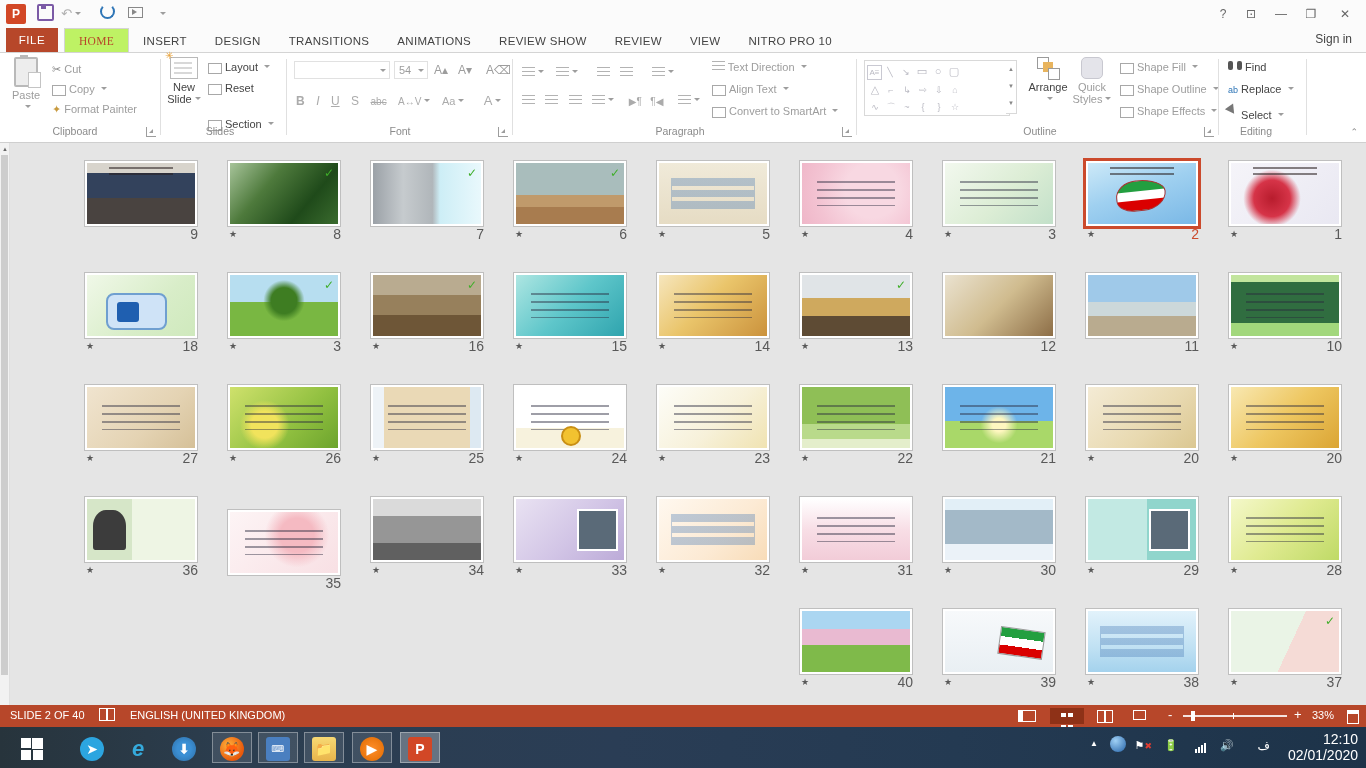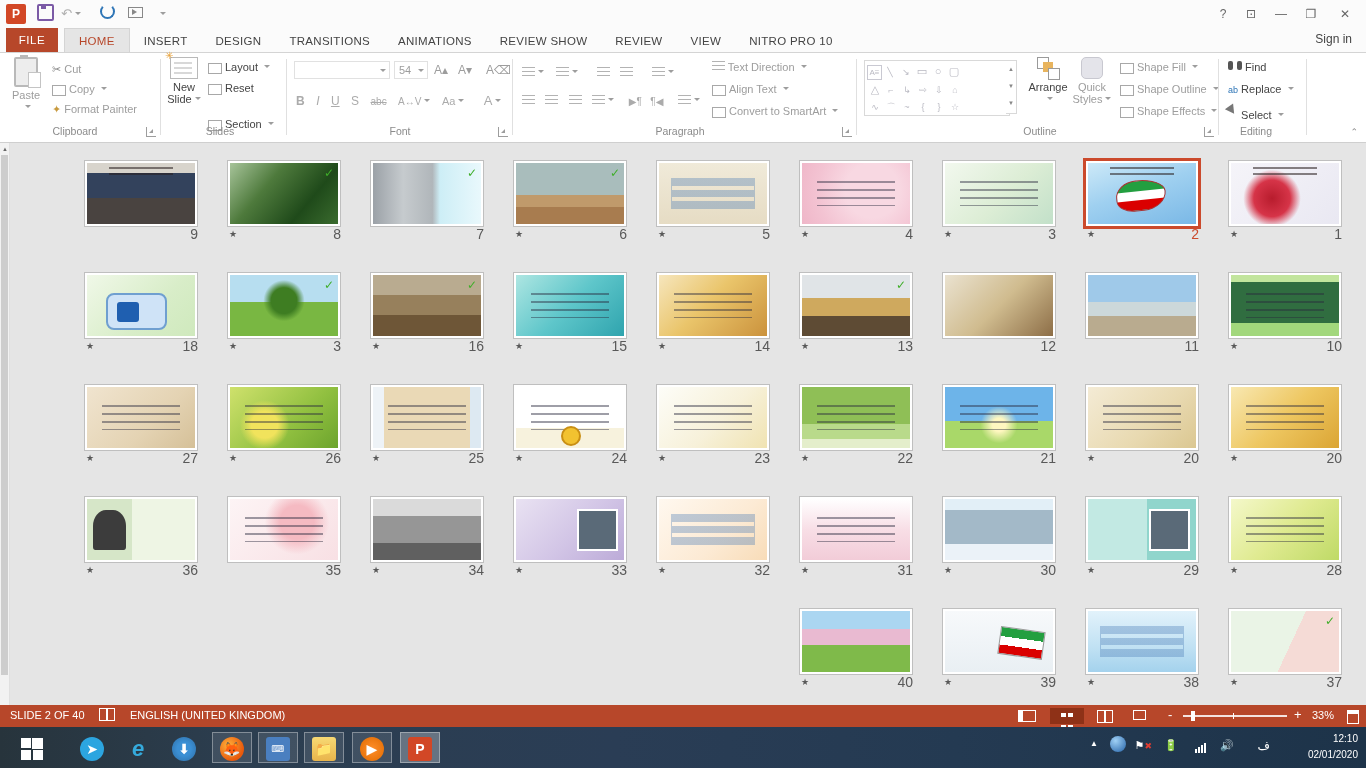--- a/index.html
+++ b/index.html
@@ -11,21 +11,21 @@
   .qat-ic{position:absolute;top:4px;width:22px;height:20px;text-align:center;line-height:20px;font-size:13px;color:#888;}
   #ppt-app-icon{left:6px;top:4px;width:20px;height:20px;background:#D24726;border-radius:2px;color:#fff;
     font-weight:bold;font-size:12px;line-height:20px;text-align:center;}
   #win-title{position:absolute;left:0;right:0;top:6px;text-align:center;font-size:12px;color:#444;}
   .winbtn{position:absolute;top:4px;width:26px;height:20px;color:#666;font-size:12px;text-align:center;line-height:20px;}
   
   #tabrow{position:absolute;left:0;top:28px;width:1366px;height:24px;background:#FBFBFB;}
   #file-tab{position:absolute;left:6px;top:0;width:52px;height:24px;background:#B7472A;color:#fff;
     font-size:11.5px;text-align:center;line-height:24px;letter-spacing:.5px;}
   .tab{position:relative;display:inline-block;padding:0 14px;height:24px;line-height:24px;font-size:11.5px;color:#444;letter-spacing:.3px;}
-  .tab.active{background:#e5e5e5;color:#B7472A;border:1px solid #D4D4D4;border-bottom:none;box-sizing:border-box;}
+  .tab.active{background:#bef264;color:#B7472A;border:1px solid #D4D4D4;border-bottom:none;box-sizing:border-box;font-family:Liberation Serif, serif;}
   #tabs-wrap{position:absolute;left:64px;top:0;height:24px;white-space:nowrap;}
   #sign-in{position:absolute;right:14px;top:4px;font-size:12px;color:#444;}
   
   #ribbon{position:absolute;left:0;top:52px;width:1366px;height:91px;background:#FFFFFF;border-top:1px solid #D4D4D4;border-bottom:1px solid #CFCFCF;box-sizing:border-box;}
   .gsep{position:absolute;top:6px;height:76px;width:1px;background:#E0E0E0;}
   .glabel{position:absolute;top:72px;font-size:10.5px;color:#8B8B8B;text-align:center;}
   .dlg{position:absolute;top:74px;width:9px;height:9px;border-left:1px solid #9d9d9d;border-bottom:1px solid #9d9d9d;}
   .dlg:after{content:"";position:absolute;left:2px;top:2px;border:2px solid transparent;border-top-color:#9d9d9d;border-left-color:#9d9d9d;transform:rotate(180deg);}
   .rbtn-lg{position:absolute;top:4px;text-align:center;font-size:11px;color:#9d9d9d;}
   .rbtn-sm{position:absolute;font-size:11px;color:#9d9d9d;white-space:nowrap;}
@@ -77,21 +77,21 @@
   #zoom-thumb{position:absolute;left:8px;top:-4px;width:4px;height:10px;background:#fff;}
   #zoom-mid{position:absolute;left:50px;top:-2px;width:1px;height:6px;background:#fff;}
   
   #taskbar{position:absolute;left:0;top:727px;width:1366px;height:41px;
     background:linear-gradient(90deg,#27343c 0%,#2c3e50 18%,#2a3d55 45%,#243a52 70%,#1d3349 100%);}
   .tk{position:absolute;top:5px;width:40px;height:31px;text-align:center;line-height:31px;}
   .tk.open{border:1px solid rgba(255,255,255,.35);background:rgba(255,255,255,.10);box-sizing:border-box;line-height:29px;}
   .tk.active{background:rgba(255,255,255,.28);}
   .tk-ic{display:inline-block;width:24px;height:24px;border-radius:50%;vertical-align:middle;color:#fff;font-size:14px;line-height:24px;font-weight:bold;}
   .tray-ic{position:absolute;top:12px;color:#fff;font-size:11px;}
-  #clock{position:absolute;right:8px;top:4px;color:#fff;font-size:10px;text-align:right;line-height:16px;}
+  #clock{position:absolute;right:8px;top:4px;color:#fff;font-size:14px;text-align:right;line-height:16px;}
   
   #start-ic{display:inline-block;width:22px;height:22px;vertical-align:middle;
     background:conic-gradient(#fff 0 25%,transparent 0 0);position:relative;}
   #start-ic:before{content:"";position:absolute;inset:0;
     background:linear-gradient(#fff,#fff) 0 0/10px 10px no-repeat,linear-gradient(#fff,#fff) 12px 0/10px 10px no-repeat,
     linear-gradient(#fff,#fff) 0 12px/10px 10px no-repeat,linear-gradient(#fff,#fff) 12px 12px/10px 10px no-repeat;}
   
   .floppy{display:inline-block;width:13px;height:13px;border:2px solid #7B5AA6;border-radius:2px;position:relative;}
   .floppy:before{content:"";position:absolute;left:2px;top:-1px;width:5px;height:4px;background:#7B5AA6;}
   .ring{display:inline-block;width:11px;height:11px;border:2px solid #2E75B6;border-radius:50%;border-top-color:transparent;position:relative;}
@@ -482,21 +482,21 @@
         </div>
         <div class="cell" style="left: 84px; top: 353px;">
           <div class="thumb">
             <div class="thumb-inner" style="background: linear-gradient(90deg, rgb(214, 230, 200) 0%, rgb(214, 230, 200) 42%, rgb(238, 245, 228) 42%);">
               <div class="d-portrait"></div>
             </div>
           </div>
           <span class="sstar">★</span>
           <span class="snum">36</span>
         </div>
-        <div class="cell" style="left: 227px; top: 353px; text-align: center;">
+        <div class="cell" style="left: 227px; top: 366px; text-align: center;">
           <div class="thumb">
             <div class="thumb-inner" style="background: radial-gradient(circle at 62% 38%, rgb(245, 186, 194) 0%, rgb(245, 186, 194) 22%, rgba(245, 186, 194, 0) 42%), linear-gradient(135deg, rgb(253, 244, 245) 0%, rgb(248, 224, 228) 100%);">
               <div class="d-lines"></div>
             </div>
           </div>
           <span class="snum">35</span>
         </div>
         <div class="cell" style="left: 370px; top: 353px;">
           <div class="thumb">
             <div class="thumb-inner" style="background: linear-gradient(rgb(218, 218, 218) 0%, rgb(218, 218, 218) 28%, rgb(150, 150, 150) 28%, rgb(150, 150, 150) 72%, rgb(96, 96, 96) 72%);"></div>

